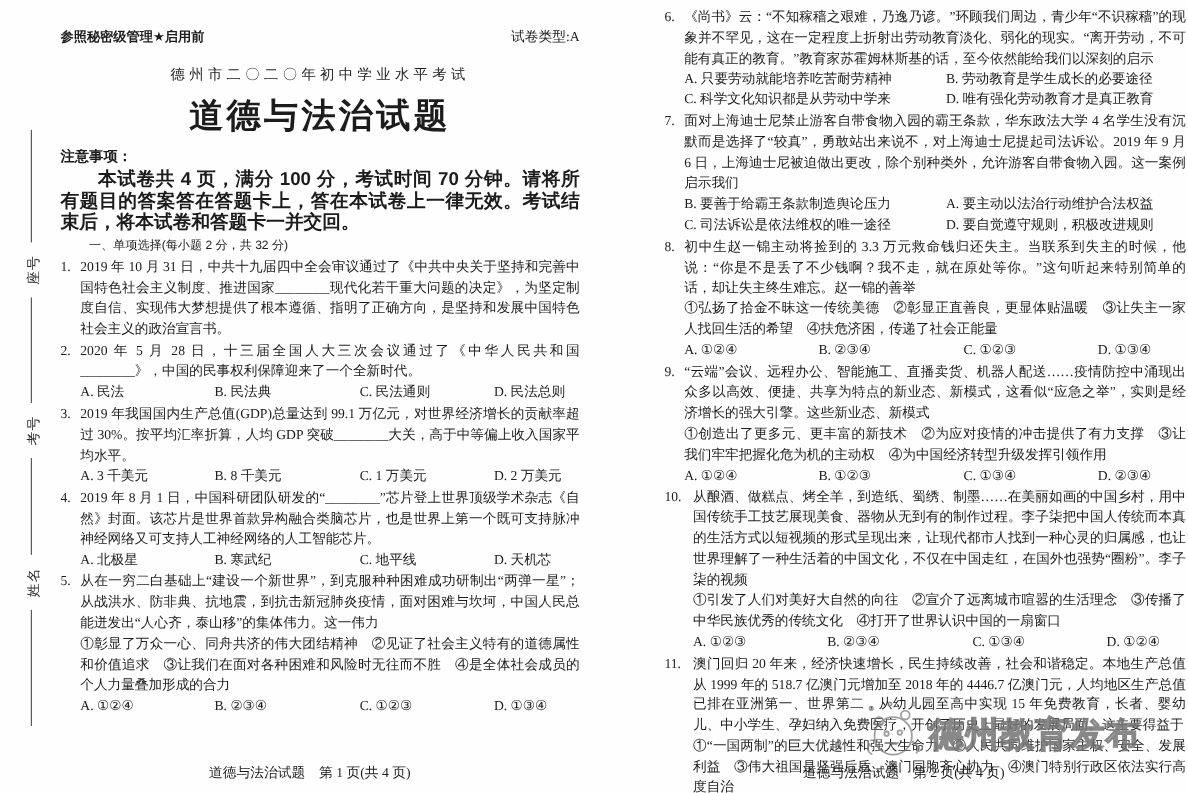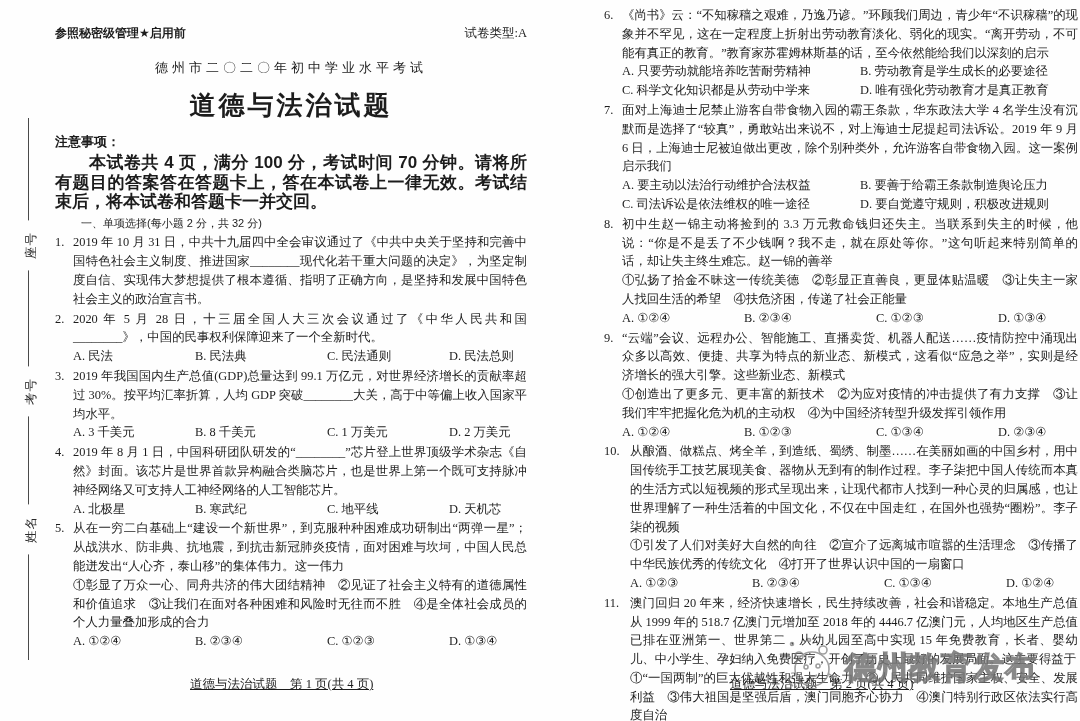--- a/index.html
+++ b/index.html
@@ -9,37 +9,37 @@
     font-family:"Liberation Serif","DejaVu Serif",serif;
     font-size:12.4px;line-height:18.8px;
   }
   .col{position:absolute;top:0;}
   #page-1{left:55px;width:472px;}
   #page-2{left:604px;width:474px;padding-top:6px;}
   .page-head{display:flex;justify-content:space-between;padding-top:24px;
     font-family:"Liberation Sans","DejaVu Sans",sans-serif;font-size:12px;font-weight:bold;}
   .paper-type{font-weight:normal;font-family:"Liberation Serif",serif;font-size:12.5px;}
   .exam-title{margin-top:16px;text-align:center;font-size:13px;letter-spacing:4px;font-weight:400;}
-  .subject-title{margin-top:18px;text-align:center;font-size:26px;font-weight:bold;letter-spacing:3px;
+  .subject-title{margin-top:18px;text-align:center;font-size:31px;font-weight:bold;letter-spacing:3px;
     font-family:"Liberation Sans","DejaVu Sans",sans-serif;}
   .notice-heading{margin-top:20px;font-weight:bold;font-size:13px;
     font-family:Liberation Mono, monospace;}
   .notice-body{font-weight:bold;font-size:17px;line-height:19.5px;text-indent:2em;text-align:justify;
     font-family:"Liberation Sans","DejaVu Sans",sans-serif;}
   .section-heading{font-weight:normal;font-size:11px;padding-left:26px;margin:2px 0 1px 0;
     font-family:"Liberation Sans","DejaVu Sans",sans-serif;}
   .question{position:relative;margin-bottom:1px;}
   .q-ind1{padding-left:18px;}
   .q-ind2{padding-left:26px;}
   .q-num{position:absolute;left:0;top:0;}
   .q-stem,.q-sub{text-align:justify;}
   .q-opts{display:grid;}
   .opts4{grid-template-columns:122px 132px 122px 1fr;}
   .opts2{grid-template-columns:238px 1fr;}
-  .footer{position:absolute;top:675px;font-size:12.5px;white-space:nowrap;text-decoration:underline;}
+  .footer{position:absolute;top:693px;font-size:12.5px;white-space:nowrap;}
   #footer-1{left:190px;}
   #footer-2{left:730px;}
   
   .margin-line{position:absolute;left:28px;top:118px;width:1px;height:542px;background:#4a4a4a;}
   .side-label{position:absolute;left:6px;width:46px;text-align:center;background:#fefefe;
     transform:rotate(-90deg);transform-origin:center;font-size:12.5px;letter-spacing:1px;color:#2a2a2a;
     padding:0 2px;}
   #side-label-0{top:236px;}
   #side-label-1{top:382px;}
   #side-label-2{top:520px;}
@@ -129,22 +129,22 @@
           <span>A. 只要劳动就能培养吃苦耐劳精神</span>
           <span>B. 劳动教育是学生成长的必要途径</span>
           <span>C. 科学文化知识都是从劳动中学来</span>
           <span>D. 唯有强化劳动教育才是真正教育</span>
         </div>
       </div>
       <div class="question q-ind1">
         <span class="q-num">7.</span>
         <div class="q-stem">面对上海迪士尼禁止游客自带食物入园的霸王条款，华东政法大学 4 名学生没有沉默而是选择了“较真”，勇敢站出来说不，对上海迪士尼提起司法诉讼。2019 年 9 月 6 日，上海迪士尼被迫做出更改，除个别种类外，允许游客自带食物入园。这一案例启示我们</div>
         <div class="q-opts opts2">
+          <span>B. 要善于给霸王条款制造舆论压力</span>
           <span>A. 要主动以法治行动维护合法权益</span>
-          <span>B. 要善于给霸王条款制造舆论压力</span>
           <span>C. 司法诉讼是依法维权的唯一途径</span>
           <span>D. 要自觉遵守规则，积极改进规则</span>
         </div>
       </div>
       <div class="question q-ind1">
         <span class="q-num">8.</span>
         <div class="q-stem">初中生赵一锦主动将捡到的 3.3 万元救命钱归还失主。当联系到失主的时候，他说：“你是不是丢了不少钱啊？我不走，就在原处等你。”这句听起来特别简单的话，却让失主终生难忘。赵一锦的善举</div>
         <div class="q-sub">①弘扬了拾金不昧这一传统美德　②彰显正直善良，更显体贴温暖　③让失主一家人找回生活的希望　④扶危济困，传递了社会正能量</div>
         <div class="q-opts opts4">
           <span>A. ①②④</span>

